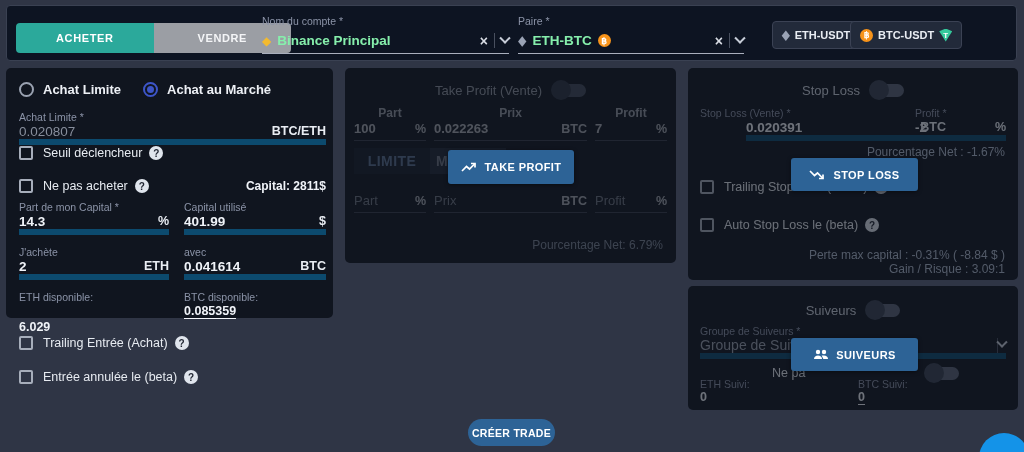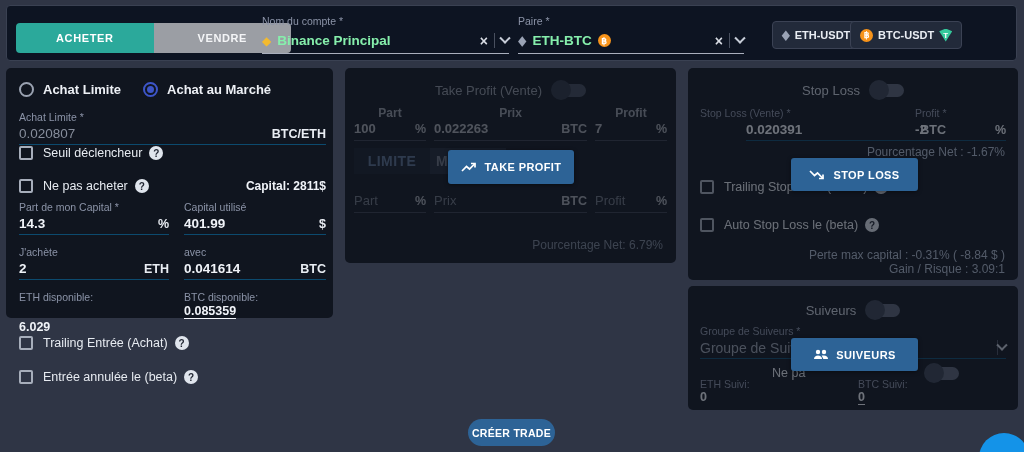--- a/index.html
+++ b/index.html
@@ -34,21 +34,21 @@
   .qp{position:absolute;top:15px;height:28px;background:#222A3A;border:1px solid #3B4254;border-radius:4px;
       display:flex;align-items:center;gap:5px;padding:0 9px;color:#E9EDF3;font-size:11px;font-weight:bold;cursor:pointer;}
 
   
   .panel{position:absolute;background:#10151F;border-radius:5px;}
   .dim28{opacity:.28;} .dim42{opacity:.42;}
   .lbl{font-size:10.5px;color:#8B93A7;}
   .val{font-size:13.5px;font-weight:bold;color:#F0F3F8;}
   .val.dis{color:#878E9C;font-weight:normal;}
   .sfx{font-size:12.5px;font-weight:bold;color:#E9EDF3;}
-  .uline{border-bottom:1px solid #0c4a6e;}
+  .uline{border-bottom:6px solid #0c4a6e;}
   .arow{position:absolute;display:flex;align-items:center;}
   .cb{width:14px;height:14px;border:2px solid #A7AEBB;border-radius:2px;flex:none;cursor:pointer;}
   .cblab{font-size:12.5px;color:#E7EBF1;margin-left:10px;}
   .help{width:14px;height:14px;border-radius:50%;background:#E0E5ED;color:#1F2430;font-size:10px;font-weight:bold;
         display:inline-flex;align-items:center;justify-content:center;margin-left:7px;flex:none;}
   .radio{width:15px;height:15px;border-radius:50%;border:2px solid #9AA2B1;flex:none;cursor:pointer;}
   .radio.sel{border-color:#3D55C8;display:flex;align-items:center;justify-content:center;}
   .radio.sel::after{content:"";width:7px;height:7px;border-radius:50%;background:#3D55C8;}
   .rlab{font-size:13px;font-weight:bold;color:#EDF0F5;margin:0 0 0 9px;}
 

